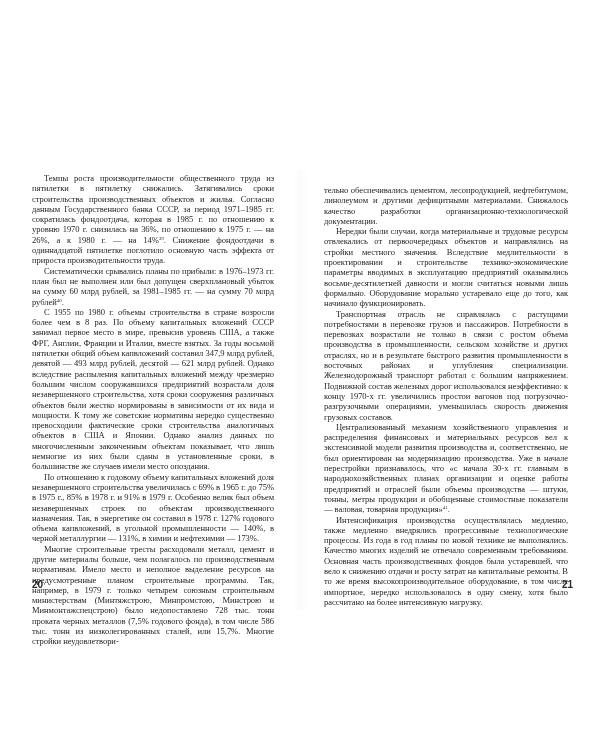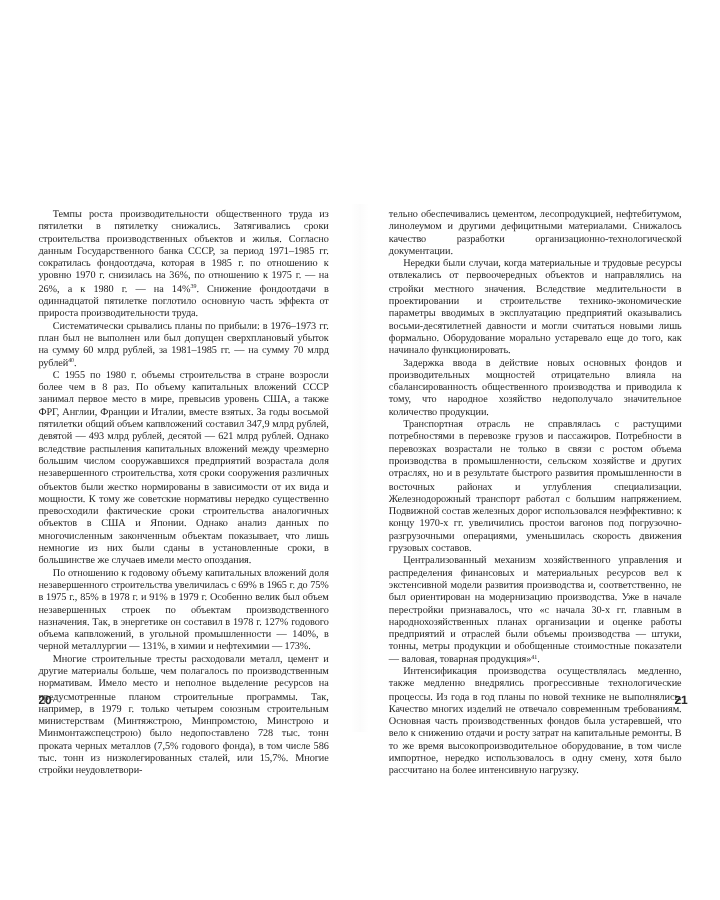--- a/index.html
+++ b/index.html
@@ -38,21 +38,21 @@
     .text-block {
       position: absolute;
       top: 173px;
       font-size: 8.55px;
       line-height: 10.3px;
       text-align: justify;
       hyphens: manual;
       letter-spacing: -0.05px;
     }
     .page.left .text-block { left: 32px; width: 242px; }
-    .page.right .text-block { left: 24px; width: 244px; }
+    .page.right .text-block { left: 24px; width: 244px; margin-top: 12px; }
     .text-block p {
       margin: 0;
       text-indent: 12px;
     }
     .text-block p.cont { text-indent: 0; }
     .text-block sup {
       font-size: 5px;
       line-height: 0;
       vertical-align: 3px;
     }
@@ -81,20 +81,19 @@
       <p><span>По отношению к годовому объему капитальных вложений доля незавершенного строительства увеличилась с 69% в 1965 г. до 75% в 1975 г., 85% в 1978 г. и 91% в 1979 г. Особенно велик был объем незавершенных строек по объектам производственного назначения. Так, в энергетике он составил в 1978 г. 127% годового объема капвложений, в угольной промышленности — 140%, в черной металлургии — 131%, в химии и нефтехимии — 173%.</span></p>
       <p><span>Многие строительные тресты расходовали металл, цемент и другие материалы больше, чем полагалось по производственным нормативам. Имело место и неполное выделение ресурсов на предусмотренные планом строительные программы. Так, например, в 1979 г. только четырем союзным строительным министерствам (Минтяжстрою, Минпромстою, Минстрою и Минмонтажспецстрою) было недопоставлено 728 тыс. тонн проката черных металлов (7,5% годового фонда), в том числе 586 тыс. тонн из низколегированных сталей, или 15,7%. Многие стройки неудовлетвори-</span></p>
     </div>
     <div class="page-number">20</div>
   </div>
 
   <div class="page right">
     <div class="text-block">
       <p class="cont"><span>тельно обеспечивались цементом, лесопродукцией, нефтебитумом, линолеумом и другими дефицитными материалами. Снижалось качество разработки организационно-технологической документации.</span></p>
       <p><span>Нередки были случаи, когда материальные и трудовые ресурсы отвлекались от первоочередных объектов и направлялись на стройки местного значения. Вследствие медлительности в проектировании и строительстве технико-экономические параметры вводимых в эксплуатацию предприятий оказывались восьми-десятилетней давности и могли считаться новыми лишь формально. Оборудование морально устаревало еще до того, как начинало функционировать.</span></p>
-      <p><span>Задержка ввода в действие новых основных фондов и производительных мощностей отрицательно влияла на сбалансированность общественного производства и приводила к тому, что народное хозяйство недополучало значительное количество продукции.</span></p>
       <p><span>Транспортная отрасль не справлялась с растущими потребностями в перевозке грузов и пассажиров. Потребности в перевозках возрастали не только в связи с ростом объема производства в промышленности, сельском хозяйстве и других отраслях, но и в результате быстрого развития промышленности в восточных районах и углубления специализации. Железнодорожный транспорт работал с большим напряжением. Подвижной состав железных дорог использовался неэффективно: к концу 1970-х гг. увеличились простои вагонов под погрузочно-разгрузочными операциями, уменьшилась скорость движения грузовых составов.</span></p>
       <p><span>Централизованный механизм хозяйственного управления и распределения финансовых и материальных ресурсов вел к экстенсивной модели развития производства и, соответственно, не был ориентирован на модернизацию производства. Уже в начале перестройки признавалось, что «с начала 30-х гг. главным в народнохозяйственных планах организации и оценке работы предприятий и отраслей были объемы производства — штуки, тонны, метры продукции и обобщенные стоимостные показатели — валовая, товарная продукция»</span><sup>41</sup><span>.</span></p>
       <p><span>Интенсификация производства осуществлялась медленно, также медленно внедрялись прогрессивные технологические процессы. Из года в год планы по новой технике не выполнялись. Качество многих изделий не отвечало современным требованиям. Основная часть производственных фондов была устаревшей, что вело к снижению отдачи и росту затрат на капитальные ремонты. В то же время высокопроизводительное оборудование, в том числе импортное, нередко использовалось в одну смену, хотя было рассчитано на более интенсивную нагрузку.</span></p>
     </div>
     <div class="page-number">21</div>
   </div>
 </div>
 
 </body></html>

